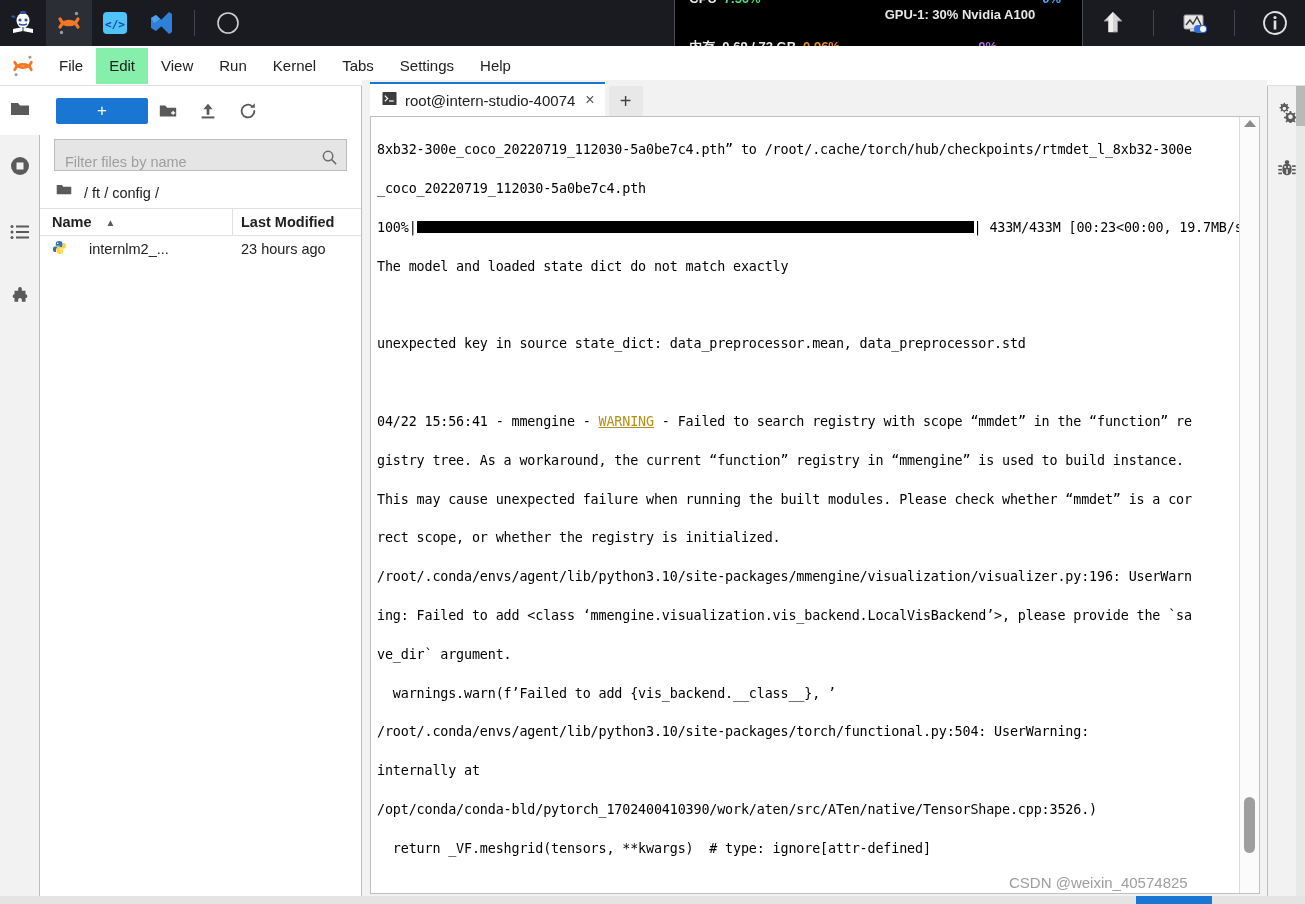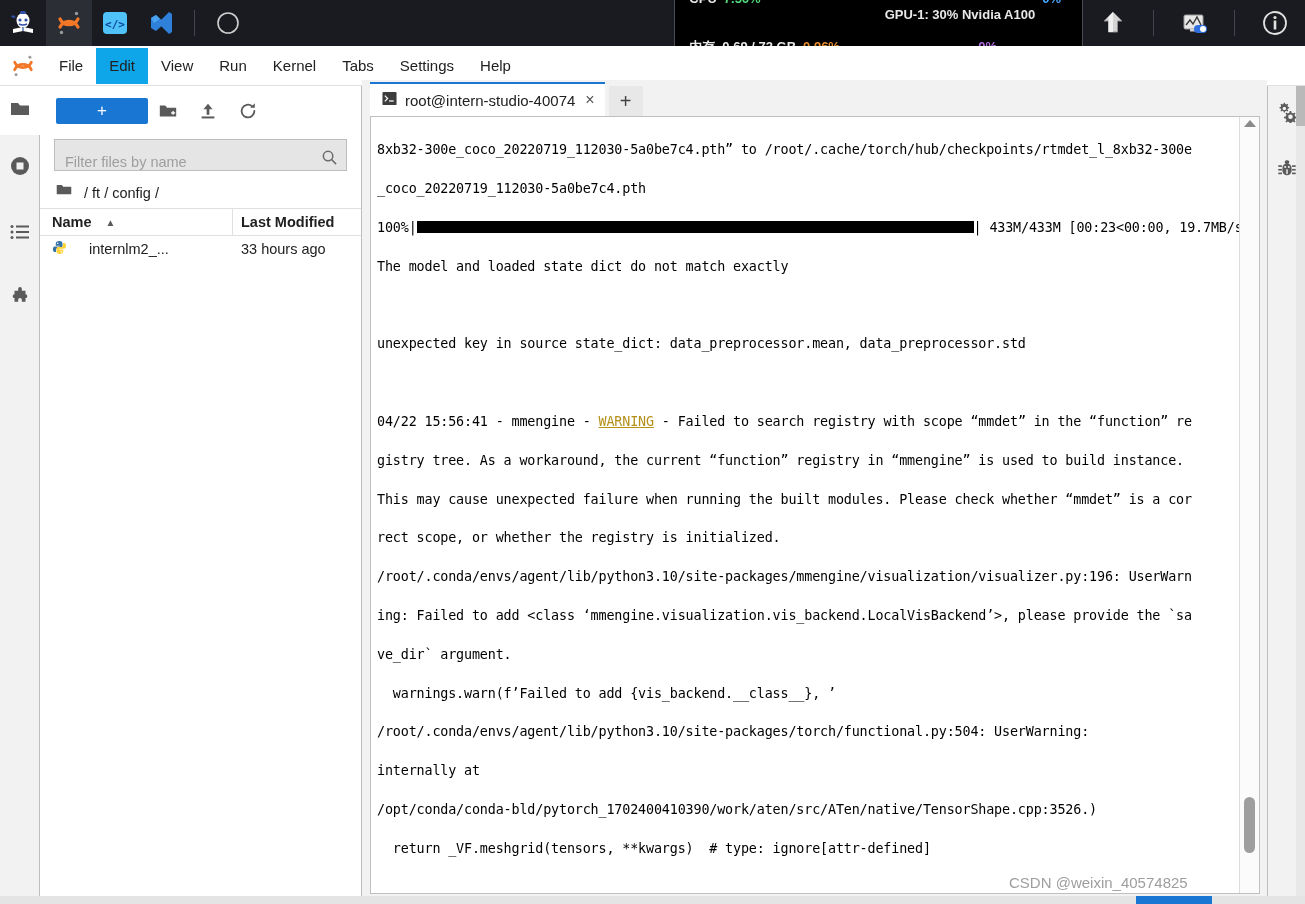--- a/index.html
+++ b/index.html
@@ -50,21 +50,21 @@
   #menubar {
     position: absolute; left: 0; top: 46px; width: 1305px; height: 40px;
     background: #ffffff; border-bottom: 1px solid #e0e0e0;
     display: flex; align-items: center;
   }
   #jlogo { width: 46px; height: 40px; display: flex; align-items: center; justify-content: center; }
   .menu-item {
     font-size: 15px; color: #212121; padding: 9px 13px; line-height: 18px;
     cursor: default;
   }
-  .menu-item.sel { background: #0ea5e9; }
+  .menu-item.sel { background: #86efac; }
 
   
   #activitybar {
     position: absolute; left: 0; top: 86px; width: 40px; height: 818px;
     background: #f2f2f2; border-right: 1px solid #bdbdbd;
   }
   #activitybar .ab-top {
     height: 49px; background: #ffffff;
     display: flex; align-items: center; justify-content: center;
     border-right: 1px solid #ffffff;
@@ -417,21 +417,21 @@
       <span>
         <svg width="15" height="15" viewBox="0 0 16 16">
           <path d="M8 1 C5 1 4 2.2 4 4 L4 6 L8.2 6 L8.2 6.8 L3 6.8 C1.6 6.8 1 8 1 9.8 C1 11.6 1.7 12.8 3 12.8 L4.3 12.8 L4.3 10.8 C4.3 9.4 5.2 8.5 6.6 8.5 L9.4 8.5 C10.5 8.5 11.2 7.8 11.2 6.7 L11.2 4 C11.2 2.2 10.3 1 8 1 Z" fill="#3572A5"></path>
           <circle cx="6.1" cy="3.4" r="0.85" fill="#fff"></circle>
           <path d="M8 15 C11 15 12 13.8 12 12 L12 10 L7.8 10 L7.8 9.2 L13 9.2 C14.4 9.2 15 8 15 6.2 C15 4.4 14.3 3.2 13 3.2 L11.7 3.2 L11.7 5.2 C11.7 6.6 10.8 7.5 9.4 7.5 L6.6 7.5 C5.5 7.5 4.8 8.2 4.8 9.3 L4.8 12 C4.8 13.8 5.7 15 8 15 Z" fill="#FFD43B"></path>
           <circle cx="9.9" cy="12.6" r="0.85" fill="#fff"></circle>
         </svg>
       </span>
       <span>internlm2_...</span>
     </div>
-    <div class="col-mod">33 hours ago</div>
+    <div class="col-mod">23 hours ago</div>
   </div>
 </div>
 
 <div id="mainarea">
 
   <div id="tabbar">
     <div id="term-tab">
       <span>
         <svg width="15" height="15" viewBox="0 0 16 16">
           <rect x="0.5" y="1" width="15" height="14" rx="1" fill="#3c3c3c"></rect>

